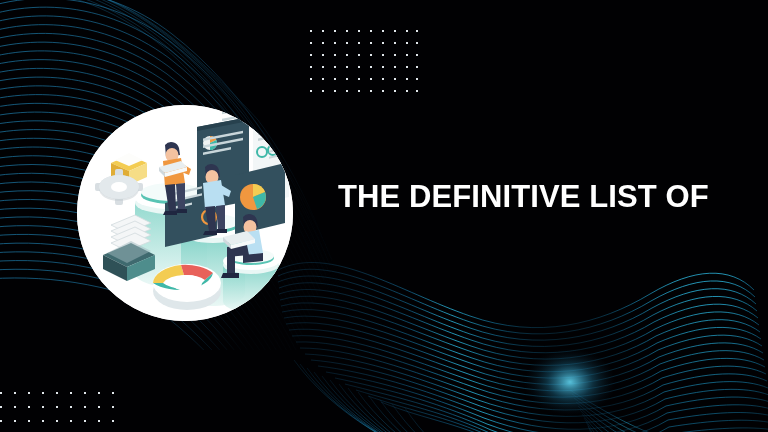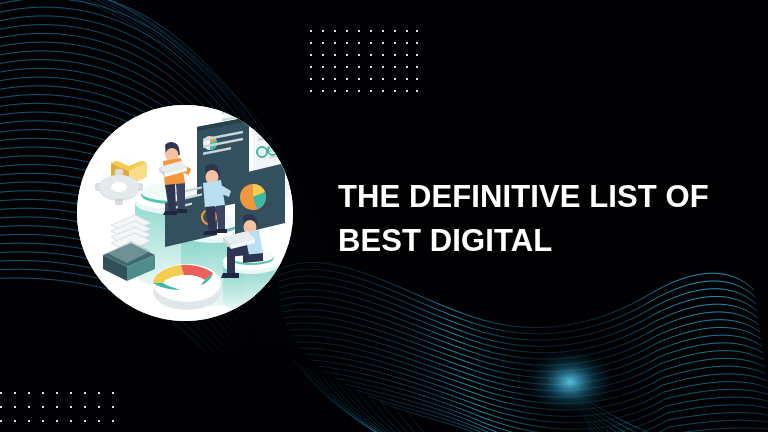--- a/index.html
+++ b/index.html
@@ -438,16 +438,15 @@
         <path d="M166,150 L186,148 L186,156 L166,158 Z" fill="#2e3550"></path>
         <path d="M146,132 L170,126 L178,134 L154,140 Z" fill="#e8eef0"></path>
         <path d="M146,132 L154,140 L154,144 L146,136 Z" fill="#cfd8dd"></path>
         <path d="M154,140 L178,134 L178,138 L154,144 Z" fill="#f6f9fa"></path>
       </g>
     </svg>
   </div>
 
   <div class="headline">
     <span class="ln">THE DEFINITIVE LIST OF</span>
-    <span class="ln">BEST DIGITAL</span>
   </div>
 
 </div>
 
 </body></html>

